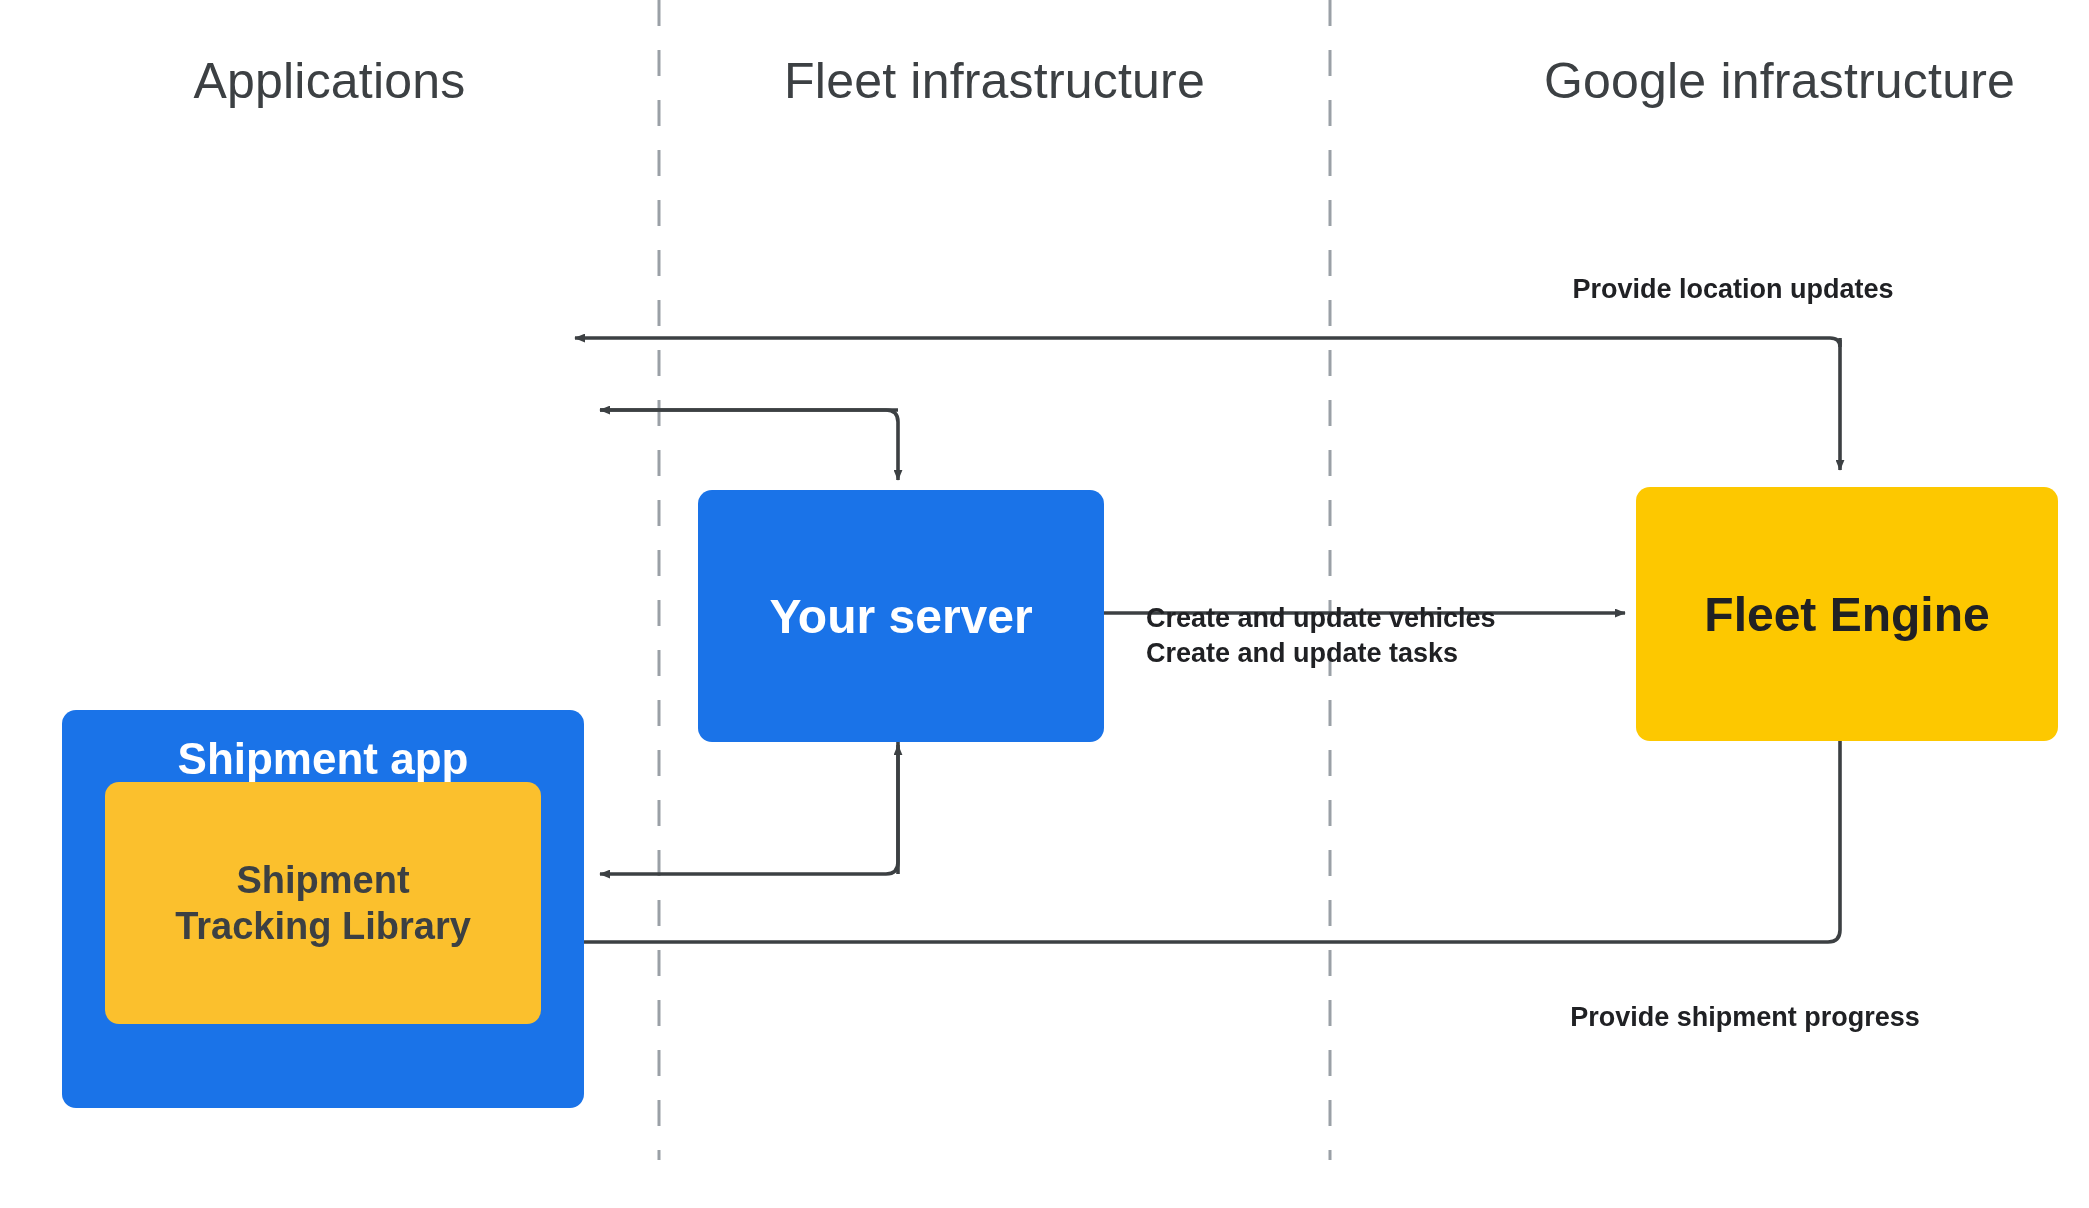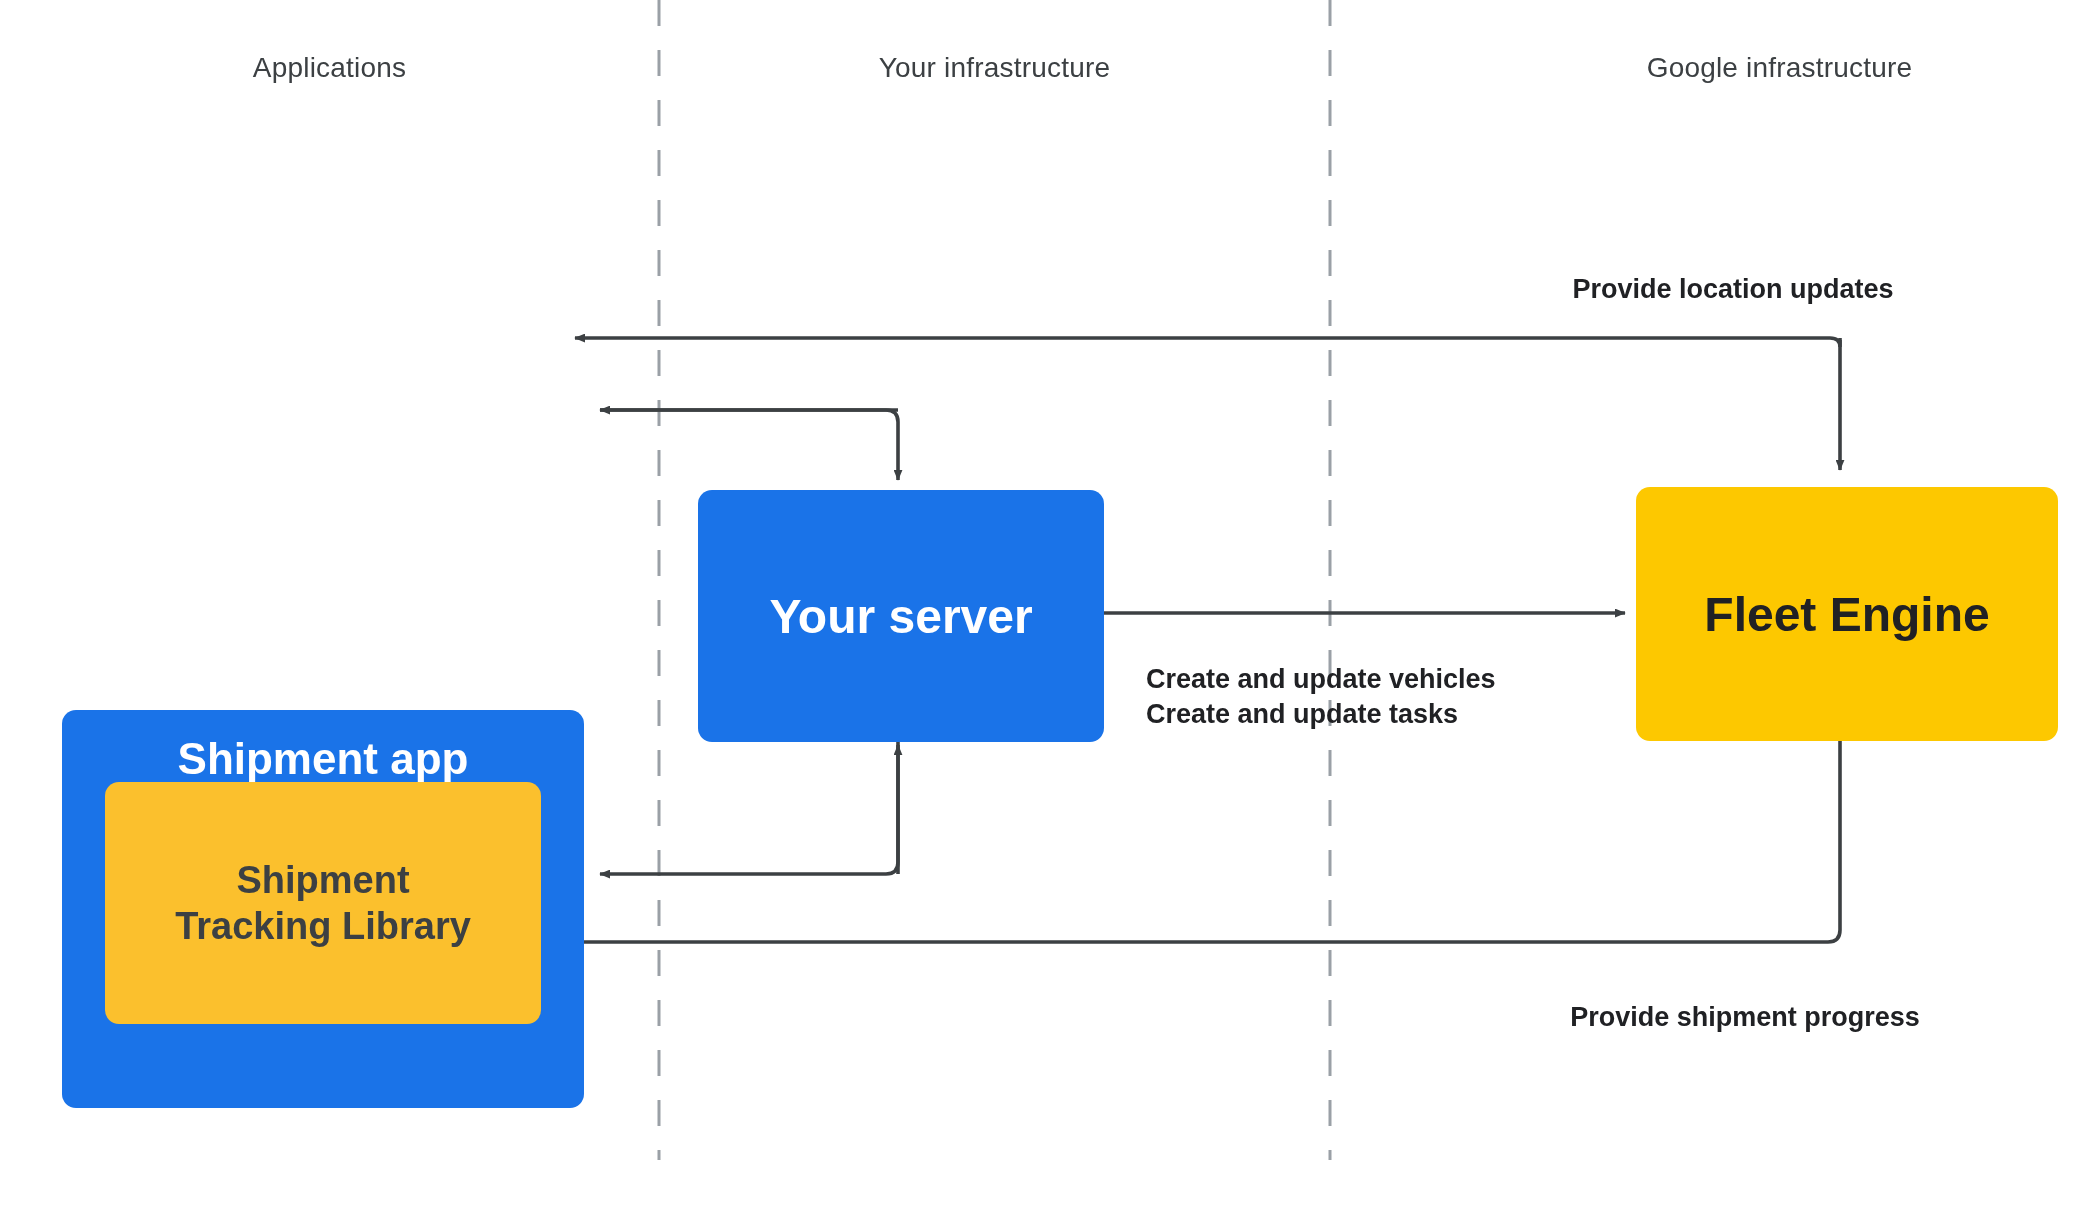--- a/index.html
+++ b/index.html
@@ -2,21 +2,21 @@
 <html><head>
 <meta charset="utf-8">
 <title>Fleet Engine Architecture Diagram</title>
 <style>
   html,body{margin:0;padding:0;background:#ffffff;}
   body{font-family:"Liberation Sans","DejaVu Sans",sans-serif;}
   #stage{position:relative;width:2089px;height:1208px;background:#ffffff;overflow:hidden;}
   .svg-layer{position:absolute;left:0;top:0;width:2089px;height:1208px;}
   .col-header{
     position:absolute;text-align:center;color:#3c4043;
-    font-size:28px;font-weight:400;letter-spacing:.2px;white-space:nowrap;
+    font-size:50px;font-weight:400;letter-spacing:.2px;white-space:nowrap;
     font-family:"Liberation Sans","DejaVu Sans",sans-serif;
   }
   .node{position:absolute;box-sizing:border-box;display:flex;flex-direction:column;align-items:center;}
   .node-blue{background:#1a73e8;border-radius:14px;}
   .node-yellow{background:#fbc02d;border-radius:14px;display:flex;align-items:center;justify-content:center;text-align:center;}
   .node-yellow.amber{background:#fdc800;}
   .app-title{
     color:#ffffff;font-size:44px;font-weight:700;text-align:center;
     line-height:1.05;white-space:nowrap;
   }
@@ -58,21 +58,21 @@
 
     <path d="M 898 740 L 898 862 Q 898 874 886 874 L 600 874" fill="none" stroke="#3c4043" stroke-width="3.6" marker-end="url(#arrowhead)"></path>
 
     <path d="M 898 874 L 898 745" fill="none" stroke="#3c4043" stroke-width="3.6" marker-end="url(#arrowhead)"></path>
 
     <path d="M 1840 740 L 1840 930 Q 1840 942 1828 942 L 570 942" fill="none" stroke="#3c4043" stroke-width="3.6" marker-end="url(#arrowhead)"></path>
   </svg>
 
   <div class="col-header" style="left:0;top:52px;width:659px;">Applications</div>
 
-  <div class="col-header" style="left:659px;top:52px;width:671px;">Your infrastructure</div>
+  <div class="col-header" style="left:659px;top:52px;width:671px;">Fleet infrastructure</div>
 
   <div class="col-header" style="left:1400px;top:52px;width:759px;">Google infrastructure</div>
 
 
   <div class="node node-blue" style="left:62px;top:710px;width:522px;height:398px;padding-top:26px;">
     <div class="app-title">Shipment app</div>
     <div class="node-yellow" style="width:436px;height:242px;align-items:center;">
       <div class="sdk-text">
         <span>Shipment</span><br>
         <span>Tracking Library</span><br>
@@ -83,20 +83,20 @@
   <div class="node node-blue" style="left:698px;top:490px;width:406px;height:252px;justify-content:center;">
     <div class="server-title">Your server</div>
   </div>
 
   <div class="node node-yellow amber" style="left:1636px;top:487px;width:422px;height:254px;justify-content:center;">
     <div class="engine-title">Fleet Engine</div>
   </div>
 
   <div class="edge-label center" style="left:1733px;top:272px;">Provide location updates</div>
 
-  <div class="edge-label" style="left:1146px;top:662px;">
+  <div class="edge-label" style="left:1146px;top:601px;">
     <div>Create and update vehicles</div>
     <div>Create and update tasks</div>
   </div>
 
   <div class="edge-label center" style="left:1745px;top:1000px;text-align:center;">Provide shipment progress</div>
 
 </div>
 
 </body></html>

